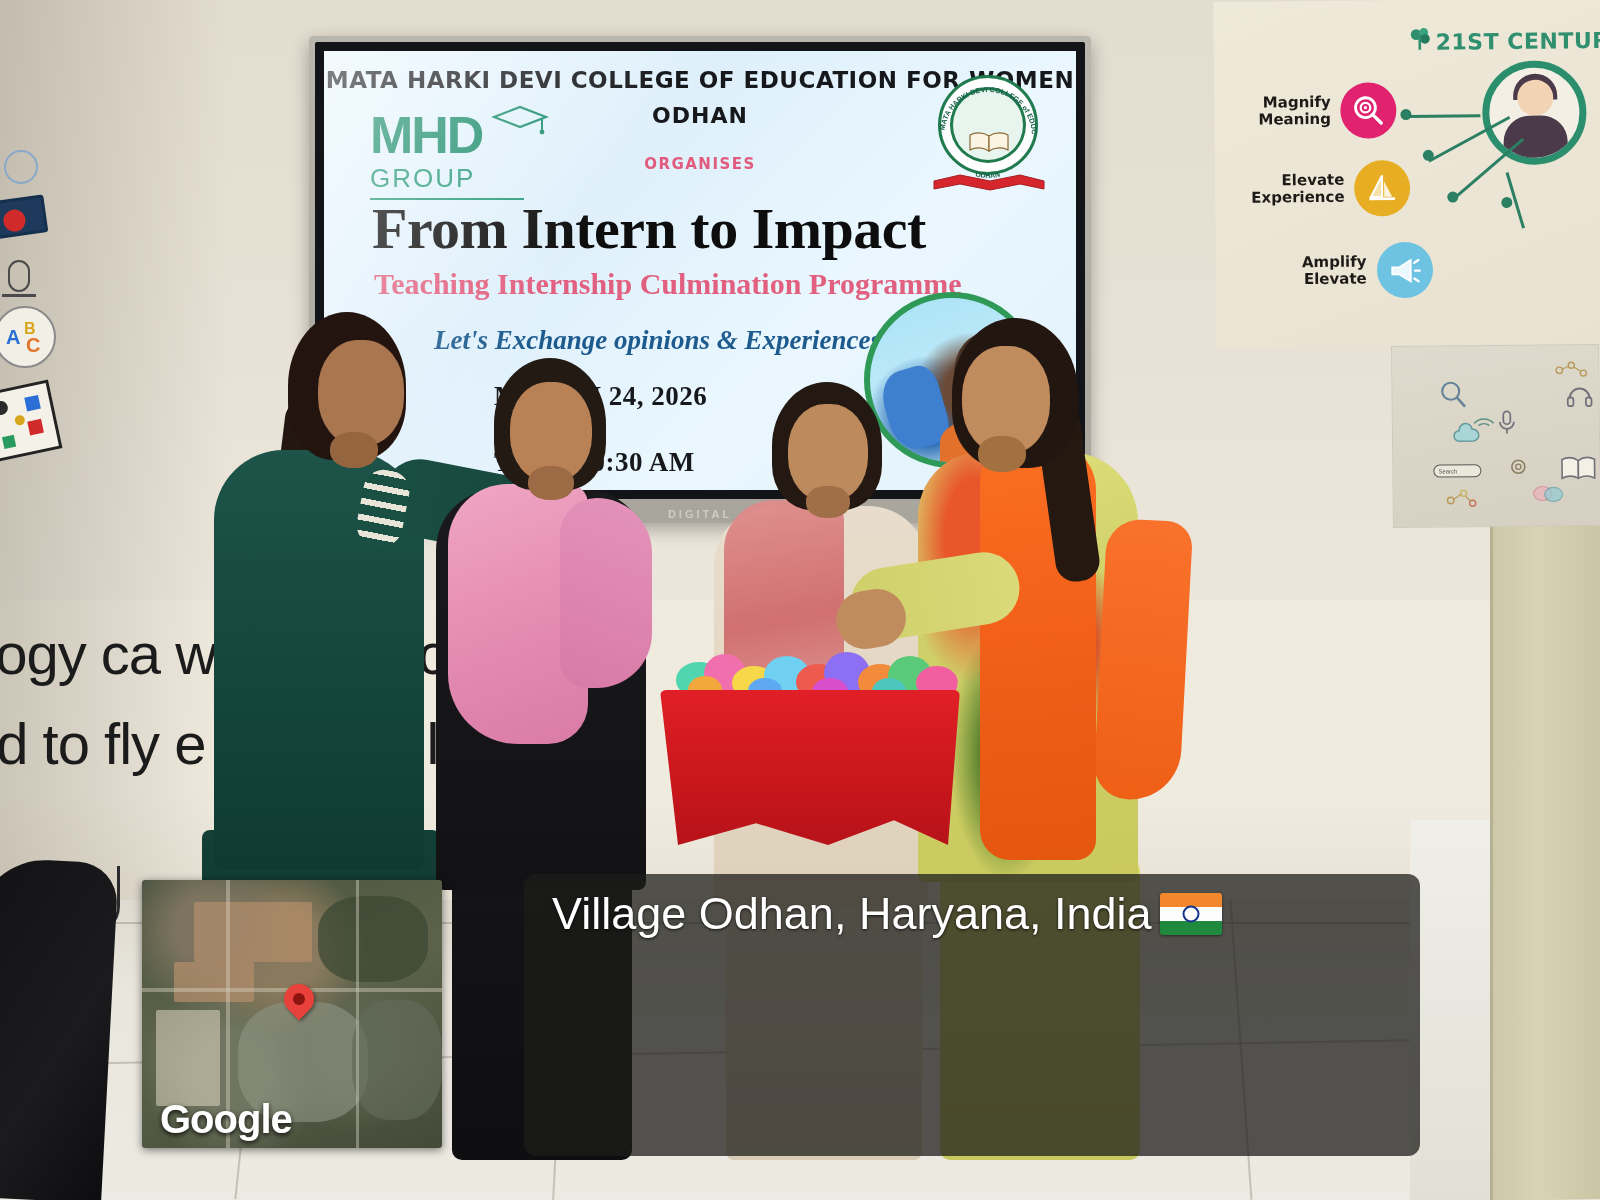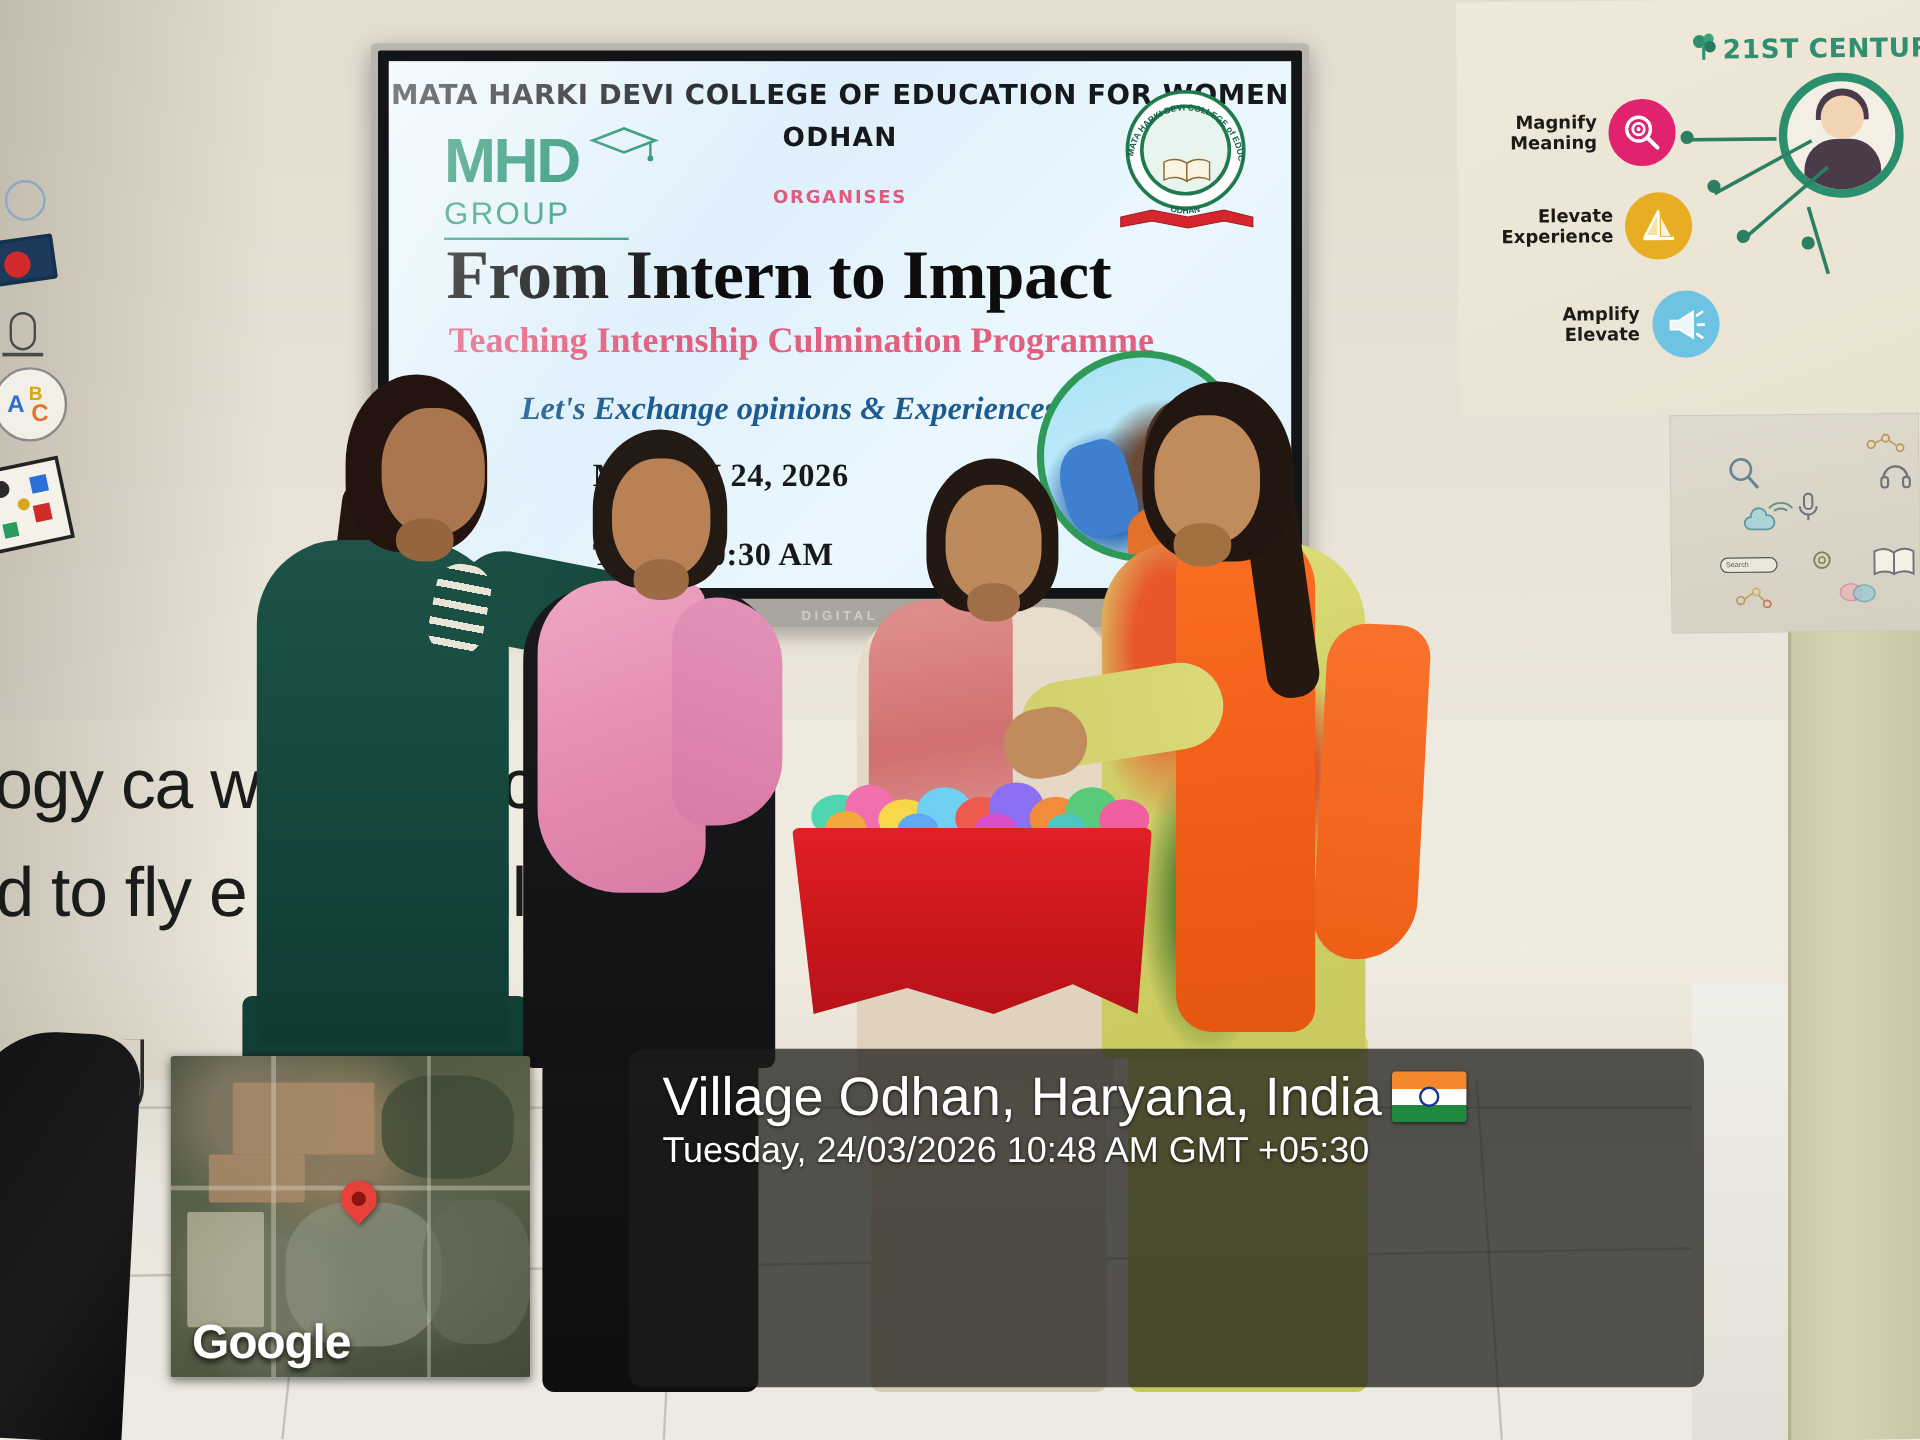--- a/index.html
+++ b/index.html
@@ -752,16 +752,15 @@
     <div class="gm-road" style="left:214px;top:0;width:3px;height:268px;"></div>
     <div class="gm-pin"></div>
     <div class="gm-google">Google</div>
   </div>
 
   <div class="gps-lines">
     <div class="gl-title">
       <span>Village Odhan, Haryana, India</span>
       <span class="flag"></span>
     </div>
-    <div class="gl-row">Tuesday, 24/03/2026 10:48 AM GMT +05:30</div>
   </div>
 
 </div>
 
 </body></html>

